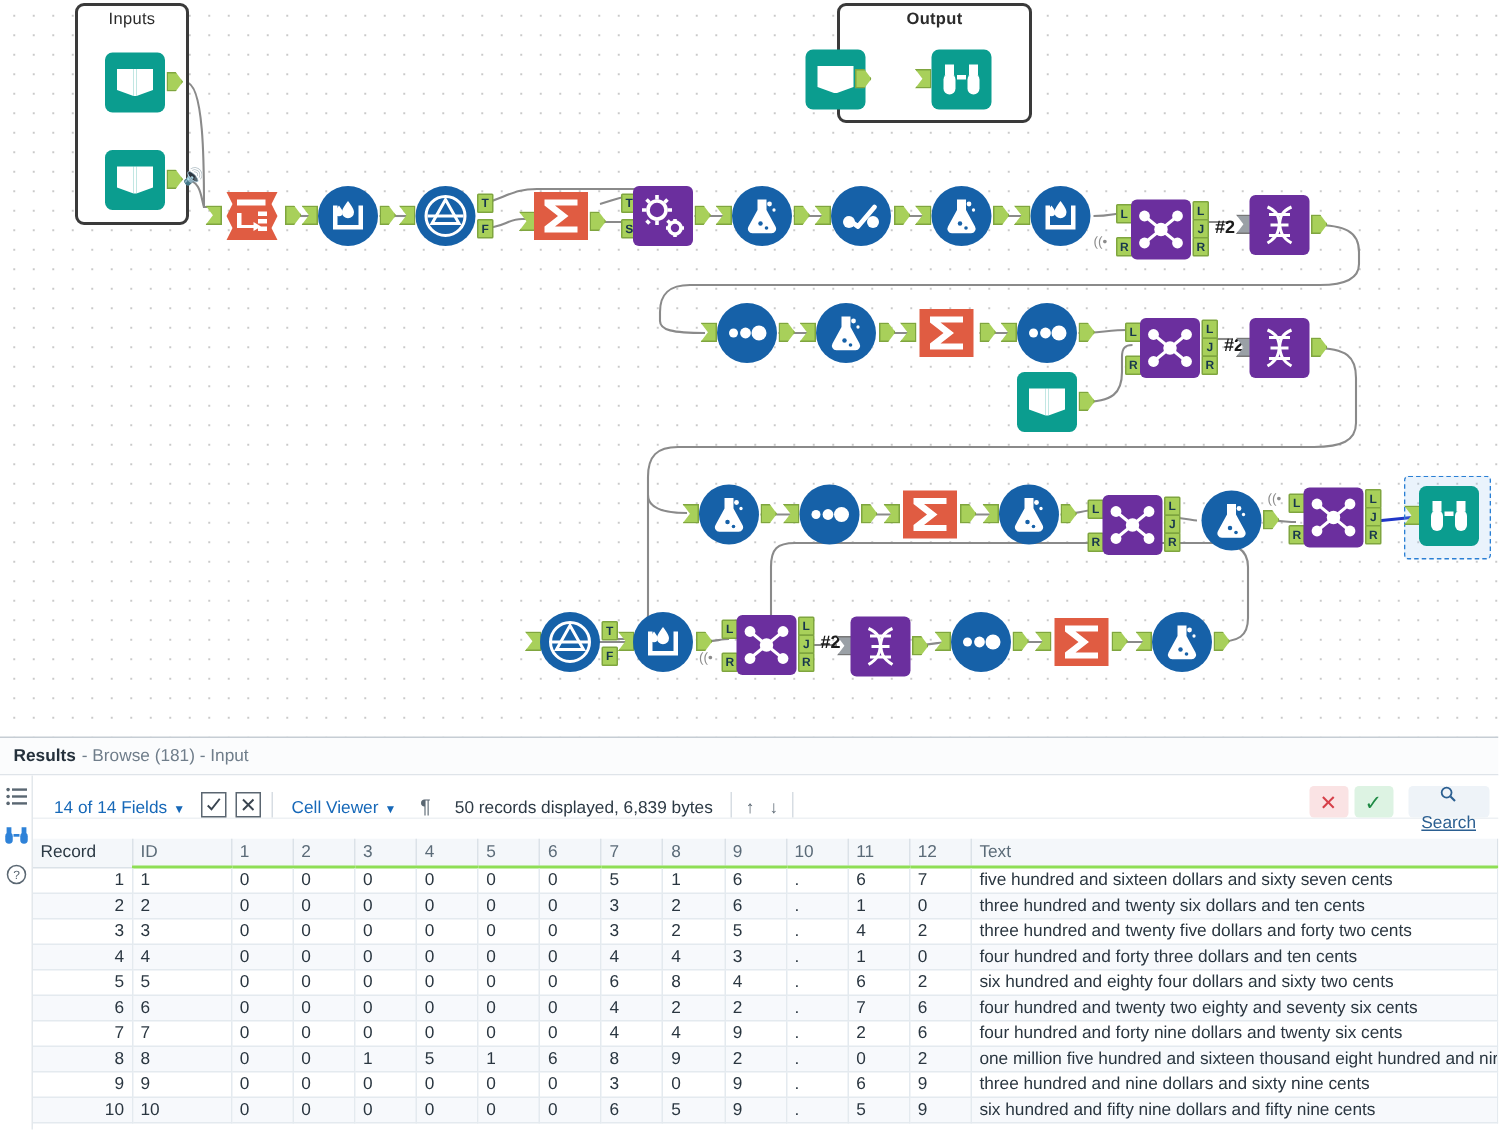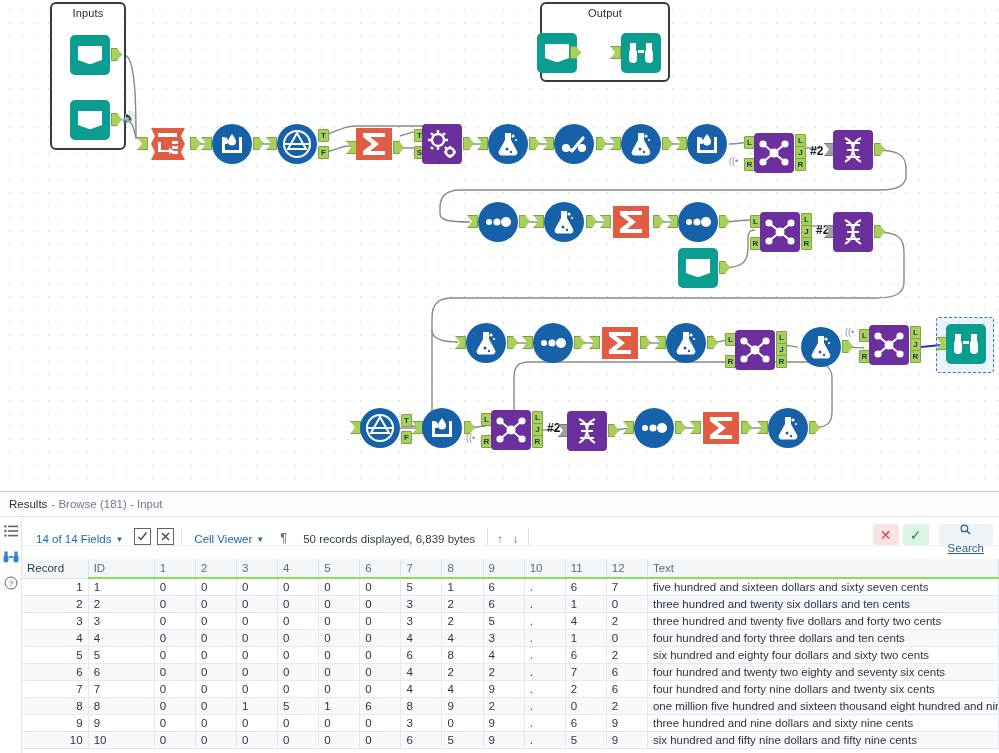--- a/index.html
+++ b/index.html
@@ -93,21 +93,21 @@
     border-top: 1px solid #c6cdd4;
   }
   #results-header {
     height: 25px;
     display: flex; align-items: center;
     padding-left: 9px;
     font-size: 11.5px;
     background: #fbfcfd;
     border-bottom: 1px solid #dfe4e9;
   }
-  #results-header .r-strong { font-weight: normal; color: #25313c; text-align: center; }
+  #results-header .r-strong { font-weight: bold; color: #25313c; text-align: center; }
   #results-header .r-dim { color: #6f7d8a; margin-left: 4px; }
 
   #rail {
     position: absolute; left: 0; top: 25px;
     width: 22px; height: 237px;
     background: #ffffff;
     border-right: 1px solid #e3e8ec;
     display: flex; flex-direction: column; align-items: center;
     padding-top: 6px; gap: 10px;
   }
@@ -229,21 +229,21 @@
       <path d="M578 53 L 616 53"></path>
     </g>
 
     <path d="M911 348 L 941 345" fill="none" stroke="#2036c8" stroke-width="2"></path>
   </svg>
 
   <div class="container-box" style="left:50px; top:2px; width:76px; height:148px;">
     <div class="container-title">Inputs</div>
   </div>
 
-  <div class="container-box" style="left:540px; top:2px; width:130px; height:80px;">
+  <div class="container-box" style="left:558px; top:2px; width:130px; height:80px;font-weight:bold;">
     <div class="container-title">Output</div>
   </div>
 
   <div class="node" style="left:70px; top:35px;">
     <div class="sq-teal">
       <svg class="glyph" viewBox="0 0 40 40">
           <g fill="#ffffff">
         <path d="M8 11h11v18l-11-4z"></path>
             <path d="M21 11h11v14l-11 4z"></path>
         <rect x="19" y="11" width="2" height="18"></rect>

